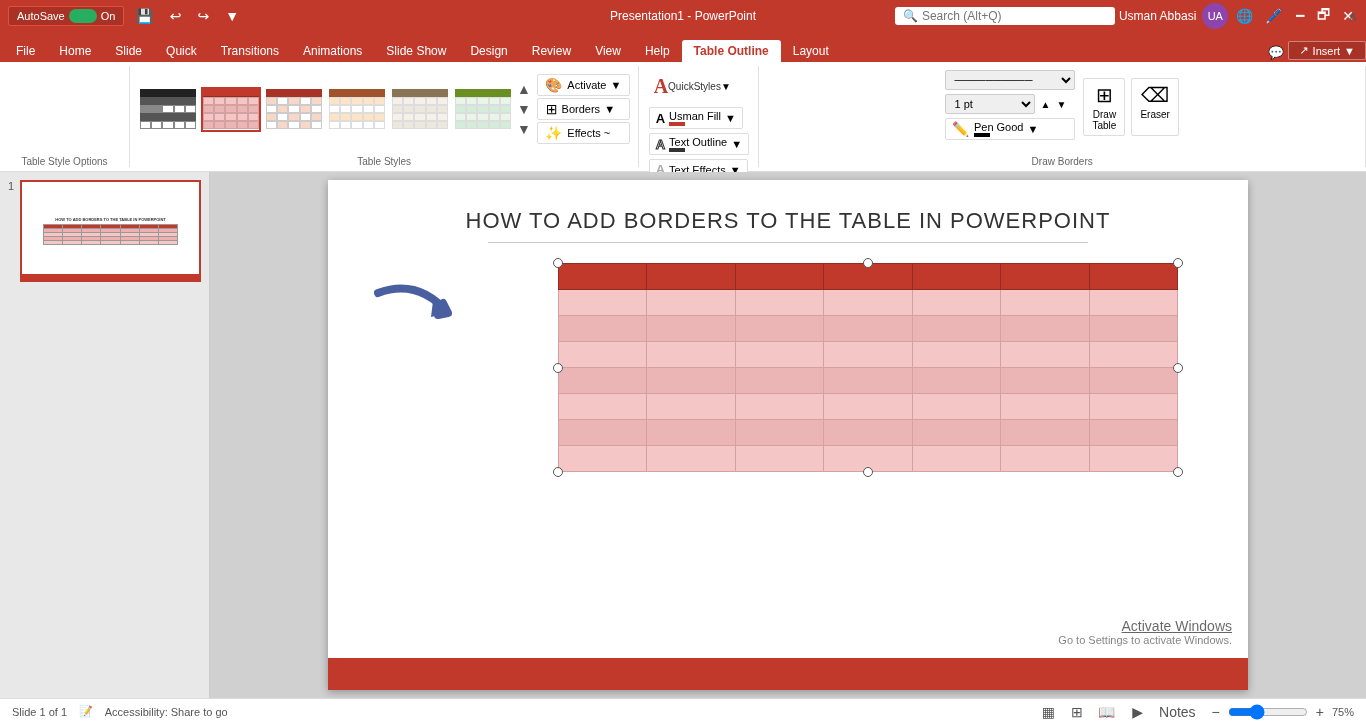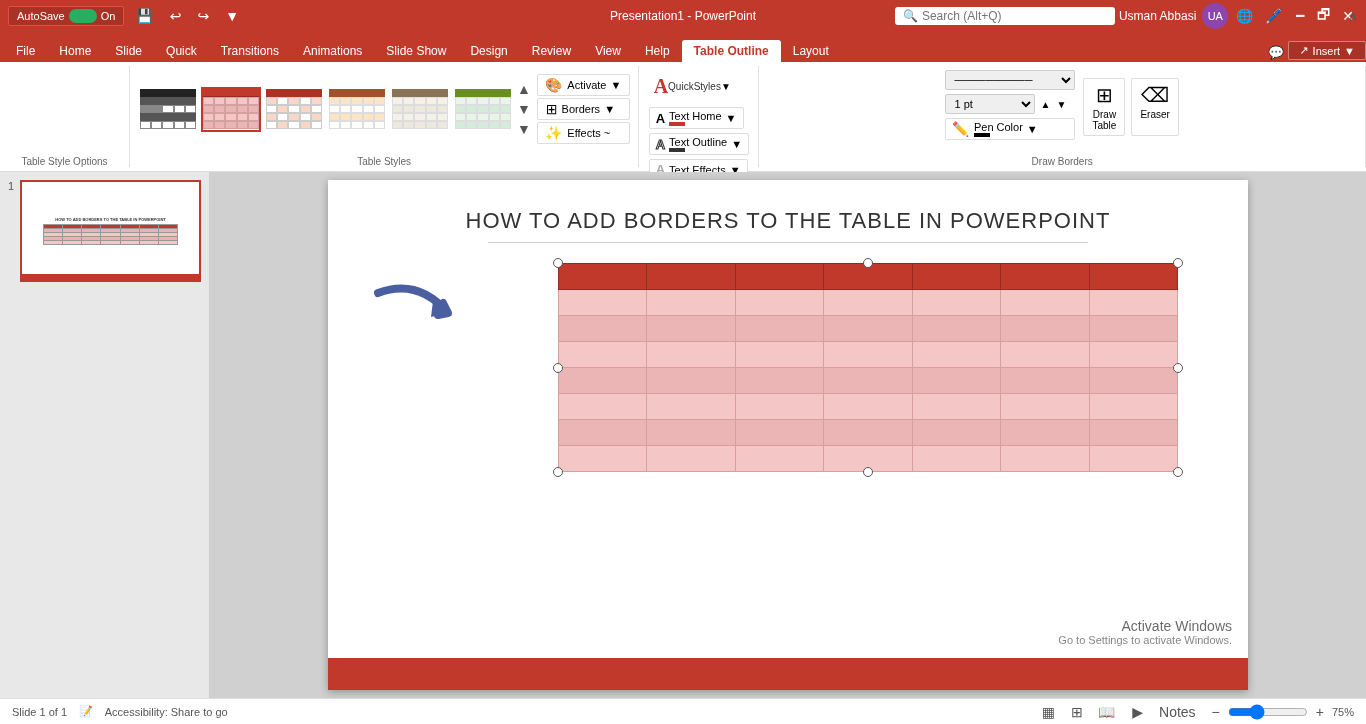--- a/index.html
+++ b/index.html
@@ -351,21 +351,21 @@
       background: #c0392b;
     }
 
     
     .activate-windows {
       position: absolute;
       bottom: 44px;
       right: 16px;
       text-align: right;
     }
-    .activate-windows-title { font-size: 14px; color: rgba(0,0,0,0.6); }
+    .activate-windows-title { font-size: 14px; color: rgba(0,0,0,0.6); text-decoration: underline; }
     .activate-windows-sub { font-size: 11px; color: rgba(0,0,0,0.5); }
 
     
     .status-bar {
       height: 26px;
       background: white;
       border-top: 1px solid #ddd;
       display: flex;
       align-items: center;
       justify-content: space-between;
@@ -699,21 +699,21 @@
           <div style="display:flex;font-size:10px;color:#333;">
             <span>Quick</span>
             <span>Styles</span>
           </div>
           <span style="font-size:10px;">▼</span>
         </button>
       </div>
       <button class="color-btn">
         <span style="font-size:13px;font-weight:bold;">A</span>
         <div style="display:flex;flex-direction:column;align-items:flex-start;">
-          <span>Text Home</span>
+          <span>Usman Fill</span>
           <div class="color-swatch" style="background:#c0392b;"></div>
         </div>
         <span>▼</span>
       </button>
       <button class="color-btn">
         <span style="font-size:13px;font-weight:bold;-webkit-text-stroke:1px #333;color:transparent;">A</span>
         <div style="display:flex;flex-direction:column;align-items:flex-start;">
           <span>Text Outline</span>
           <div class="color-swatch" style="background:#333;"></div>
         </div>
@@ -744,21 +744,21 @@
             <option>0.5 pt</option>
             <option>1.5 pt</option>
             <option>2.25 pt</option>
           </select>
           <button style="font-size:10px;padding:1px;border:none;background:none;cursor:pointer;">▲</button>
           <button style="font-size:10px;padding:1px;border:none;background:none;cursor:pointer;">▼</button>
         </div>
         <button class="color-btn" style="width:130px;">
           <span style="font-size:14px;">✏️</span>
           <div style="display:flex;flex-direction:column;align-items:flex-start;">
-            <span>Pen Color</span>
+            <span>Pen Good</span>
             <div class="color-swatch" style="background:#000;"></div>
           </div>
           <span>▼</span>
         </button>
       </div>
       <div style="display:flex;gap:6px;align-self:flex-start;margin-top:8px;">
         <button class="draw-btn">
           <span style="font-size:20px;">⊞</span>
           <span>Draw<br>Table</span>
         </button>

